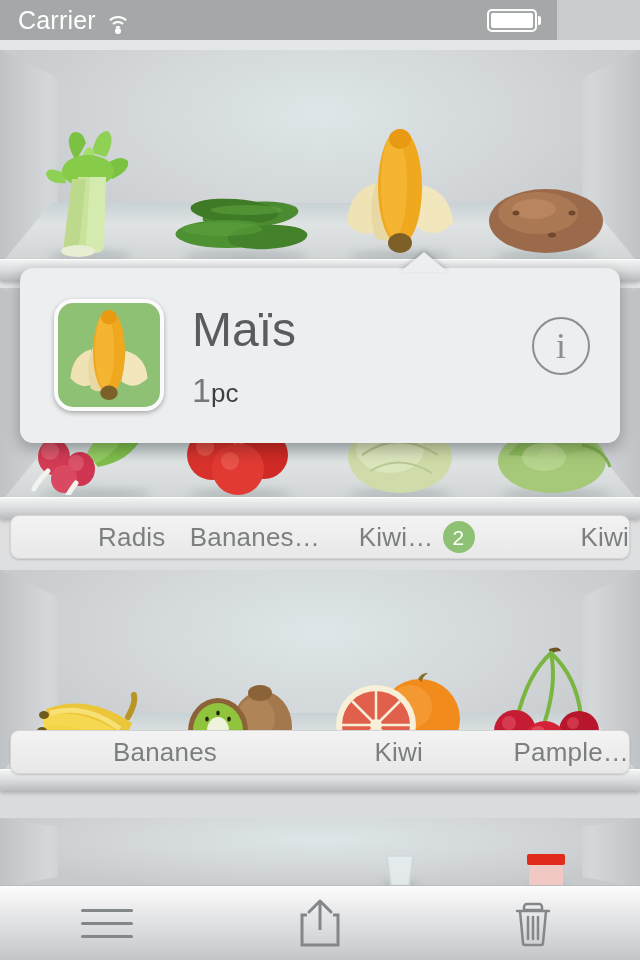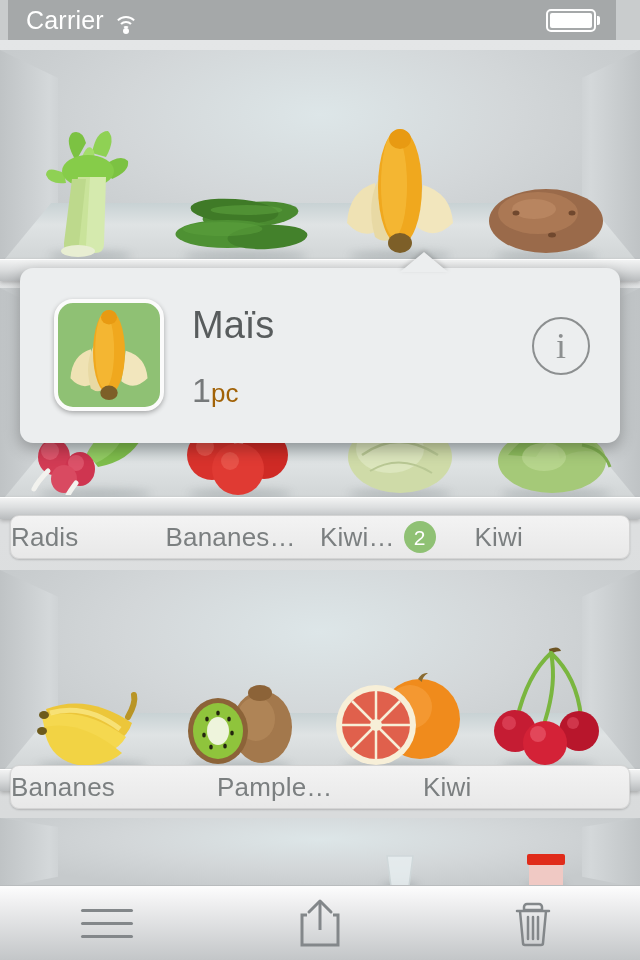--- a/index.html
+++ b/index.html
@@ -5,21 +5,21 @@
   * { margin:0; padding:0; box-sizing:border-box; }
   html,body { width:640px; height:960px; overflow:hidden; }
   body {
     font-family:"Liberation Sans", sans-serif;
     background:#c9cccd;
     position:relative;
   }
 
   
   .statusbar{
-    position:absolute; left:8px; top:0; width:608px; height:40px;
+    position:absolute; left:0; top:0; width:557px; height:40px;
     background:#a5a8a9;
     display:flex; align-items:center;
     color:#ffffff;
     z-index:60;
   }
   .sb-left{ position:absolute; left:18px; display:flex; align-items:flex-end; gap:9px; }
   .sb-carrier{ font-size:25px; letter-spacing:.2px; line-height:1; }
   .wifi{ position:relative; width:26px; height:19px; }
   .wifi i{
     position:absolute; left:50%; border:2.6px solid #fff;
@@ -96,21 +96,21 @@
   .labelbar{
     position:absolute; left:10px; width:620px; height:44px;
     background:linear-gradient(180deg,#f3f3f3 0%, #e8e8e8 100%);
     border:1px solid #d4d4d4;
     border-radius:9px;
     display:flex; align-items:center;
     box-shadow:0 1px 2px rgba(0,0,0,.18);
     z-index:20;
   }
   .labelbar .cell{
-    flex:1; display:flex; align-items:center; justify-content:flex-start; gap:9px;
+    flex:1; display:flex; align-items:center; justify-content:flex-end; gap:9px;
     font-size:26px; color:#7b7f80; letter-spacing:.2px;
     white-space:nowrap; overflow:hidden;
   }
   .badge{
     min-width:32px; height:32px; padding:0 7px;
     background:#8fc174; color:#fff;
     border-radius:16px;
     display:flex; align-items:center; justify-content:center;
     font-size:21px; line-height:1;
     flex:0 0 auto;
@@ -135,28 +135,28 @@
     position:absolute; left:34px; top:31px; width:110px; height:112px;
     background:#8fc174;
     border:4px solid #fbfbfb;
     border-radius:19px;
     box-shadow:0 2px 5px rgba(0,0,0,.3);
     overflow:hidden;
     display:flex; align-items:center; justify-content:center;
   }
   .pop-title{
     position:absolute; left:172px; top:38px;
-    font-size:38px; color:#585c5d; line-height:1;
+    font-size:48px; color:#585c5d; line-height:1;
   }
   .pop-stats{
     position:absolute; left:172px; top:105px;
     display:flex; align-items:baseline; gap:32px;
     font-size:34px; color:#76797a; line-height:1;
   }
-  .pop-stats .u{ font-size:26px; color:#a16207; }
+  .pop-stats .u{ font-size:26px; color:#404040; }
   .info-btn{
     position:absolute; right:30px; top:49px;
     width:58px; height:58px; border-radius:50%;
     border:2.5px solid #8c8f90;
     display:flex; align-items:center; justify-content:center;
     color:#8c8f90; font-size:36px; line-height:1;
     font-family:"Liberation Serif", serif;
   }
 
   
@@ -413,29 +413,29 @@
           <circle cx="86" cy="92" r="20" fill="#b8162c"></circle>
           <circle cx="80" cy="84" r="6" fill="#e8566a" opacity=".5"></circle>
           <circle cx="52" cy="104" r="22" fill="#d42237"></circle>
           <circle cx="45" cy="95" r="8" fill="#ef6c7d" opacity=".5"></circle>
         </g>
       </svg>
     </div>
     <div class="shelf-glass"></div>
   </div>
 
-  <div class="labelbar" style="top:725px">
+  <div class="labelbar" style="top:690px">
     <div class="cell">
       <span>Bananes</span>
     </div>
     <div class="cell">
+      <span>Kiwi</span>
+    </div>
+    <div class="cell">
       <span>Pample…</span>
-    </div>
-    <div class="cell">
-      <span>Kiwi</span>
     </div>
   </div>
 
   <div class="shelf" style="top:778px;height:70px;overflow:hidden">
     <div class="cavity"></div>
     <div class="wall-l"></div>
     <div class="wall-r"></div>
     <div class="item" style="left:400px;bottom:0">
       <svg width="42" height="34" viewBox="0 0 42 34">
         <path d="M8 2 h26 l-4 30 h-18 Z" fill="#e7eef0" opacity=".85" stroke="#cfd8da" stroke-width="1.5"></path>

